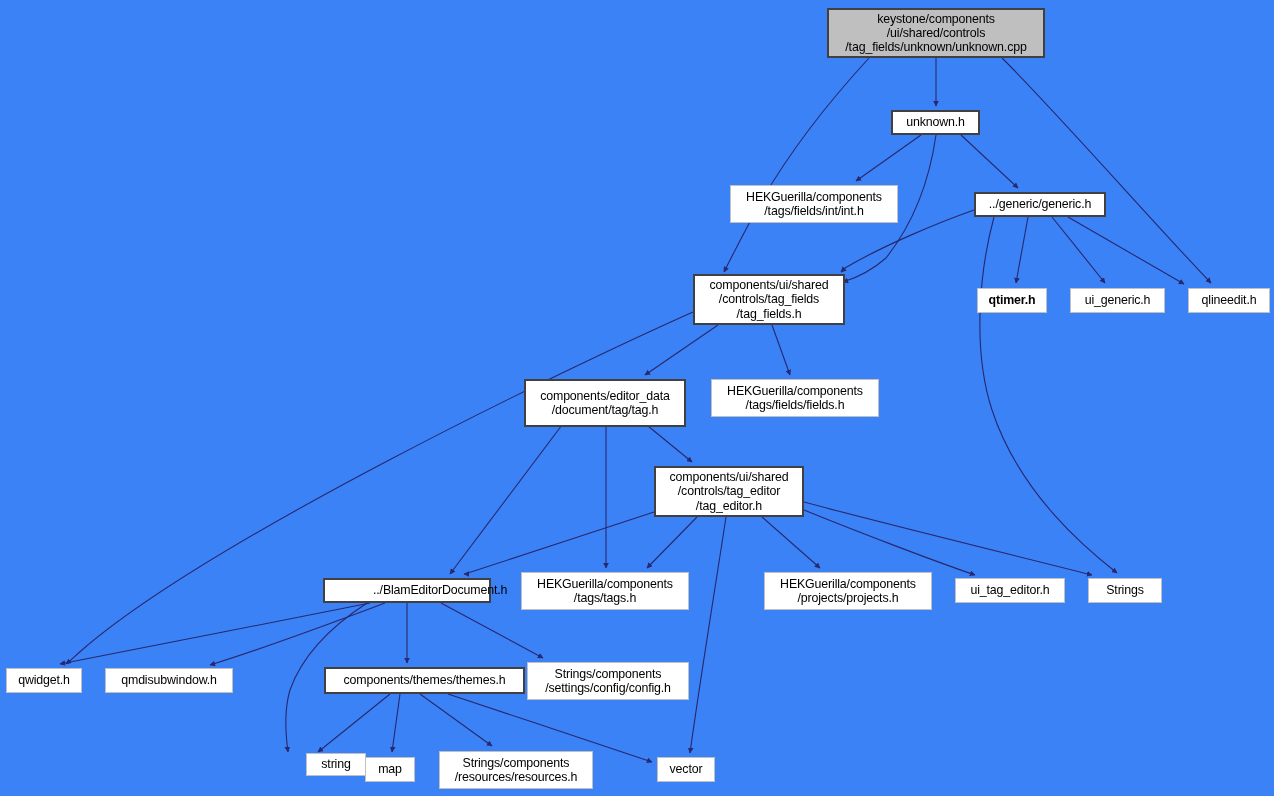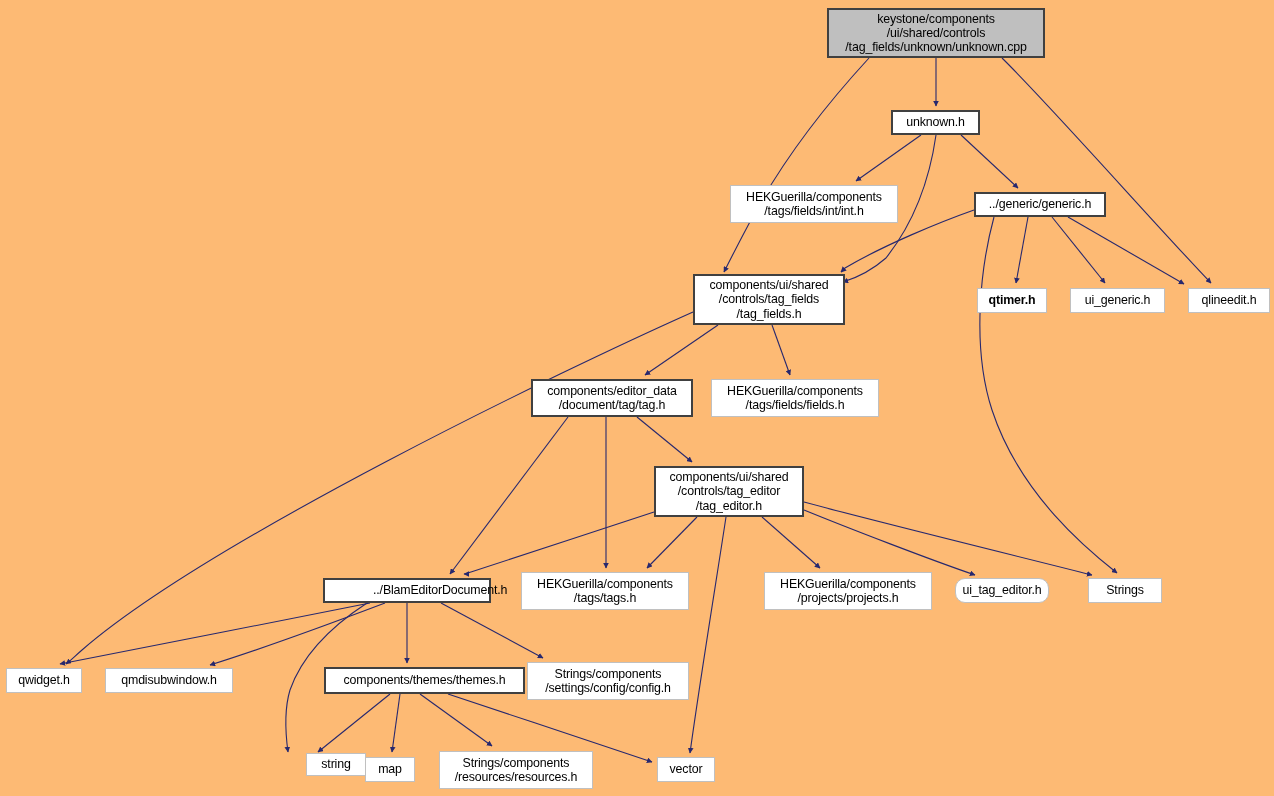--- a/index.html
+++ b/index.html
@@ -4,21 +4,21 @@
 <style>
   html, body {
     margin: 0;
     padding: 0;
     background: #ffffff;
   }
   #graph-root {
     position: relative;
     width: 1274px;
     height: 796px;
-    background: #fdba74;
+    background: #3b82f6;
     overflow: hidden;
     font-family: "Liberation Sans", "DejaVu Sans", sans-serif;
   }
   #edge-layer {
     position: absolute;
     left: 0;
     top: 0;
     width: 1274px;
     height: 796px;
   }
@@ -103,33 +103,33 @@
       <div class="node local" style="left: 891px; top: 110px; width: 89px; height: 25px;"><span class="lbl">unknown.h</span></div>
       <div class="node external" style="left: 730px; top: 185px; width: 168px; height: 38px;"><span class="lbl">HEKGuerilla/components
 /tags/fields/int/int.h</span></div>
       <div class="node local" style="left: 974px; top: 192px; width: 132px; height: 25px;"><span class="lbl">../generic/generic.h</span></div>
       <div class="node external" style="left: 977px; top: 288px; width: 70px; height: 25px; font-weight: bold;"><span class="lbl">qtimer.h</span></div>
       <div class="node external" style="left: 1070px; top: 288px; width: 95px; height: 25px;"><span class="lbl">ui_generic.h</span></div>
       <div class="node external" style="left: 1188px; top: 288px; width: 82px; height: 25px; justify-content: center;"><span class="lbl">qlineedit.h</span></div>
       <div class="node local" style="left: 693px; top: 274px; width: 152px; height: 51px;"><span class="lbl">components/ui/shared
 /controls/tag_fields
 /tag_fields.h</span></div>
-      <div class="node local" style="left: 524px; top: 379px; width: 162px; height: 38px; margin-left: 7px;"><span class="lbl">components/editor_data
+      <div class="node local" style="left: 524px; top: 379px; width: 162px; height: 48px;"><span class="lbl">components/editor_data
 /document/tag/tag.h</span></div>
       <div class="node external" style="left: 711px; top: 379px; width: 168px; height: 38px;"><span class="lbl">HEKGuerilla/components
 /tags/fields/fields.h</span></div>
       <div class="node local" style="left: 654px; top: 466px; width: 150px; height: 51px;"><span class="lbl">components/ui/shared
 /controls/tag_editor
 /tag_editor.h</span></div>
       <div class="node local" style="left: 323px; top: 578px; width: 168px; height: 25px; padding-left: 48px;"><span class="lbl">../BlamEditorDocument.h</span></div>
       <div class="node external" style="left: 521px; top: 572px; width: 168px; height: 38px;"><span class="lbl">HEKGuerilla/components
 /tags/tags.h</span></div>
       <div class="node external" style="left: 764px; top: 572px; width: 168px; height: 38px;"><span class="lbl">HEKGuerilla/components
 /projects/projects.h</span></div>
-      <div class="node external" style="left: 955px; top: 578px; width: 94px; height: 25px; border-radius: 10px;"><span class="lbl">ui_tag_editor.h</span></div>
+      <div class="node external" style="left: 955px; top: 578px; width: 110px; height: 25px;"><span class="lbl">ui_tag_editor.h</span></div>
       <div class="node external" style="left: 1088px; top: 578px; width: 74px; height: 25px;"><span class="lbl">Strings</span></div>
       <div class="node external" style="left: 6px; top: 668px; width: 76px; height: 25px;"><span class="lbl">qwidget.h</span></div>
       <div class="node external" style="left: 105px; top: 668px; width: 128px; height: 25px;"><span class="lbl">qmdisubwindow.h</span></div>
       <div class="node local" style="left: 324px; top: 667px; width: 201px; height: 27px;"><span class="lbl">components/themes/themes.h</span></div>
       <div class="node external" style="left: 527px; top: 662px; width: 162px; height: 38px;"><span class="lbl">Strings/components
 /settings/config/config.h</span></div>
       <div class="node external" style="left: 270px; top: 753px; width: 60px; height: 23px; margin-left: 36px;"><span class="lbl">string</span></div>
       <div class="node external" style="left: 365px; top: 757px; width: 50px; height: 25px;"><span class="lbl">map</span></div>
       <div class="node external" style="left: 439px; top: 751px; width: 154px; height: 38px;"><span class="lbl">Strings/components
 /resources/resources.h</span></div>

